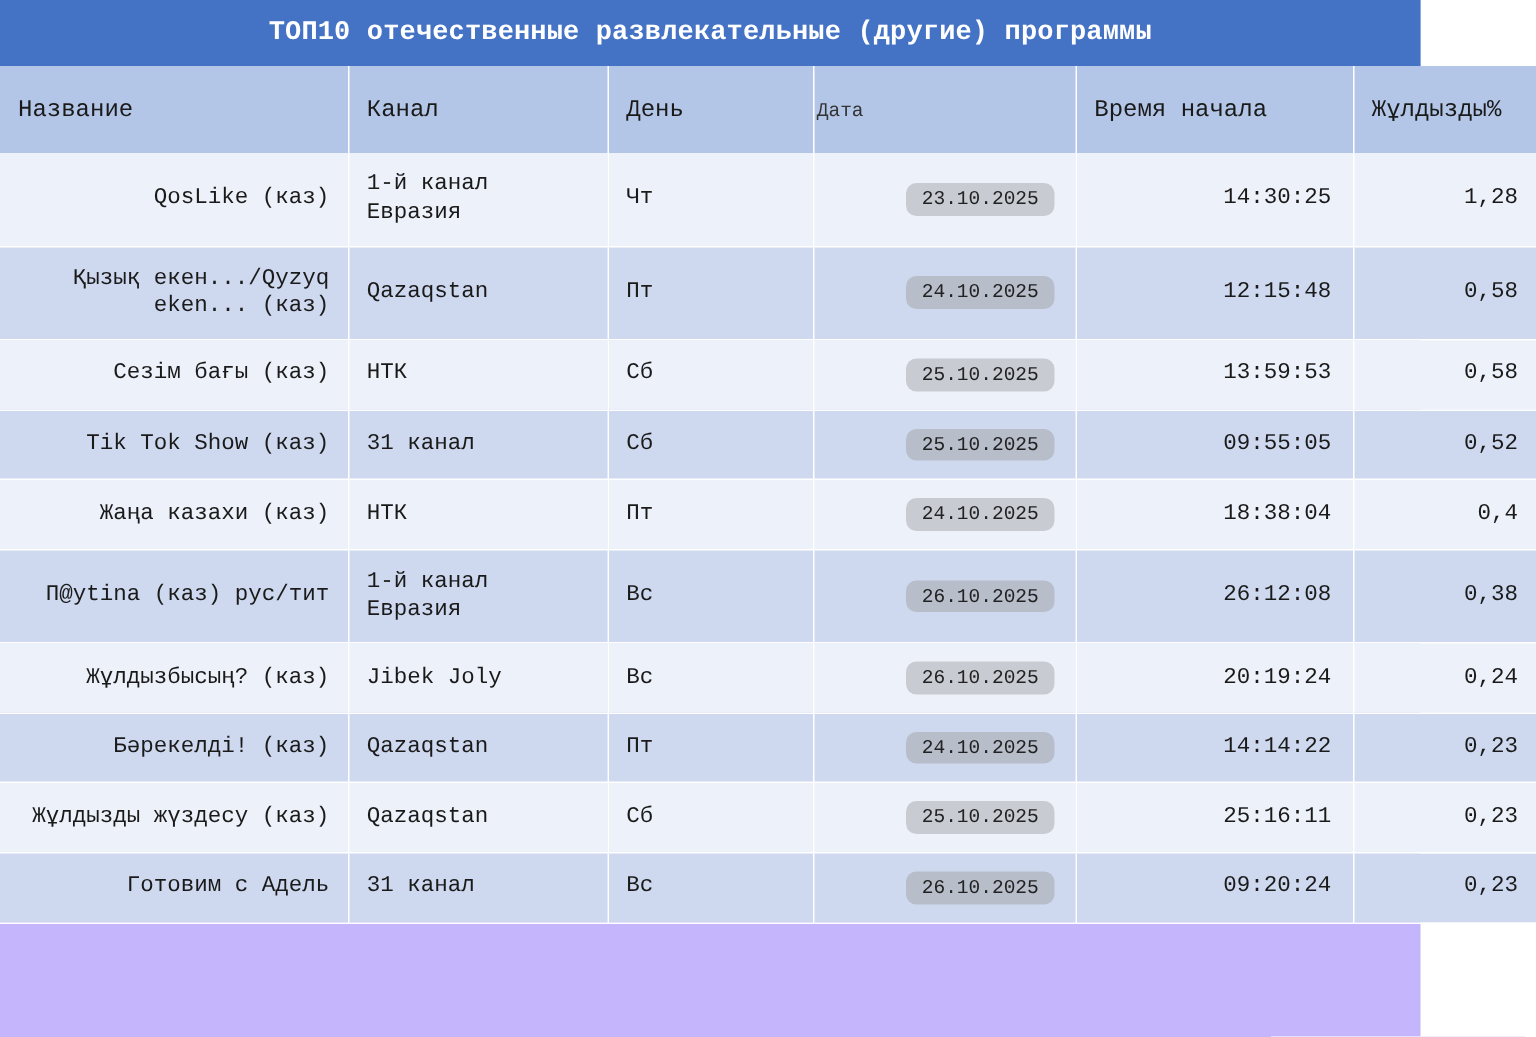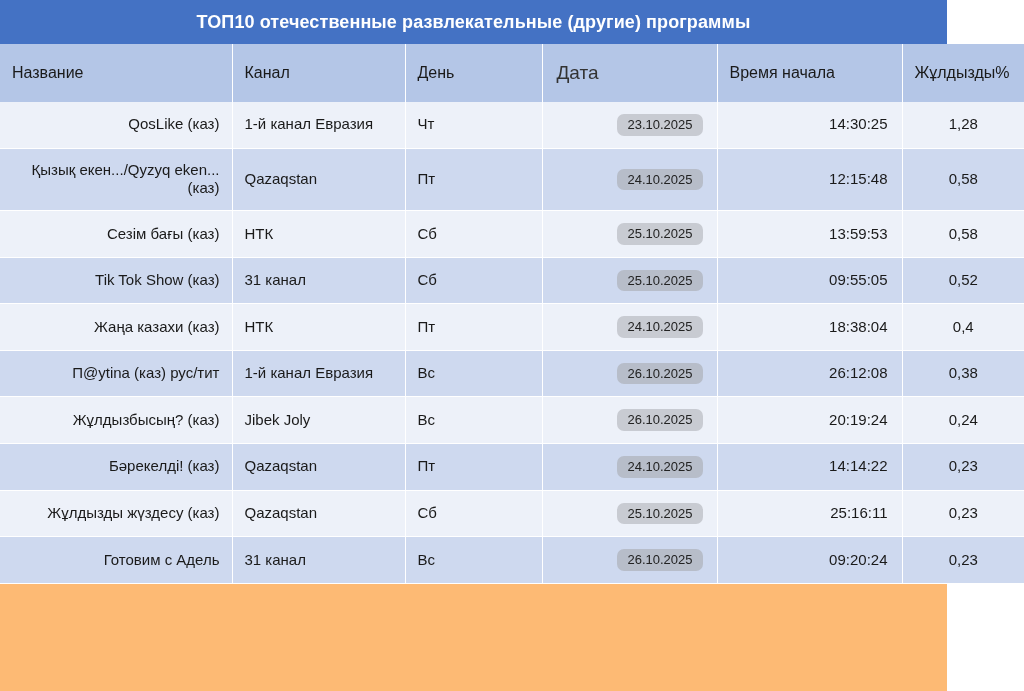--- a/index.html
+++ b/index.html
@@ -10,21 +10,22 @@
   body {
     width: 1024px;
     height: 691px;
     font-family: "Liberation Sans", sans-serif;
     overflow: hidden;
   }
   .sheet {
     width: 947px;
     height: 691px;
     position: relative;
-    background: #fdba74;
+    background: #c4b5fd;
+    font-family: Liberation Mono, monospace;
   }
   .title-bar {
     height: 44px;
     background: #4472C4;
     color: #ffffff;
     display: flex;
     align-items: center;
     justify-content: center;
     font-size: 18px;
     font-weight: bold;
@@ -48,24 +49,24 @@
     font-size: 16px;
     font-weight: normal;
     text-align: left;
     padding: 14px 12px;
     height: 30px;
     vertical-align: middle;
     border-right: 1px solid #ffffff;
     margin-top: 20px;
   }
   thead th.date-head {
-    font-size: 19px;
+    font-size: 13px;
     color: #333;
     vertical-align: middle;
-    padding-left: 14px;
+    padding-left: 2px;
   }
   thead th:last-child { border-right: none; }
 
   tbody td {
     font-size: 15px;
     color: #1a1a1a;
     padding: 12px;
     vertical-align: middle;
     border-right: 1px solid #ffffff;
     border-bottom: 1px solid #ffffff;
@@ -74,21 +75,21 @@
   tbody td:last-child { border-right: none; }
 
   tbody tr.odd td  { background: #EDF1F9; }
   tbody tr.even td { background: #CED9EF; }
 
   td.name   { text-align: right; }
   td.chan   { text-align: left; }
   td.day    { text-align: left; margin-left: 24px; }
   td.date   { text-align: right; padding-right: 14px; margin-left: 12px; }
   td.time   { text-align: right; padding-right: 14px; }
-  td.rating { text-align: center; }
+  td.rating { text-align: right; }
 
   .date-pill {
     display: inline-block;
     background: #C8CBD2;
     color: #222;
     border-radius: 7px;
     padding: 3px 10px;
     font-size: 13px;
     line-height: 1.2;
   }

